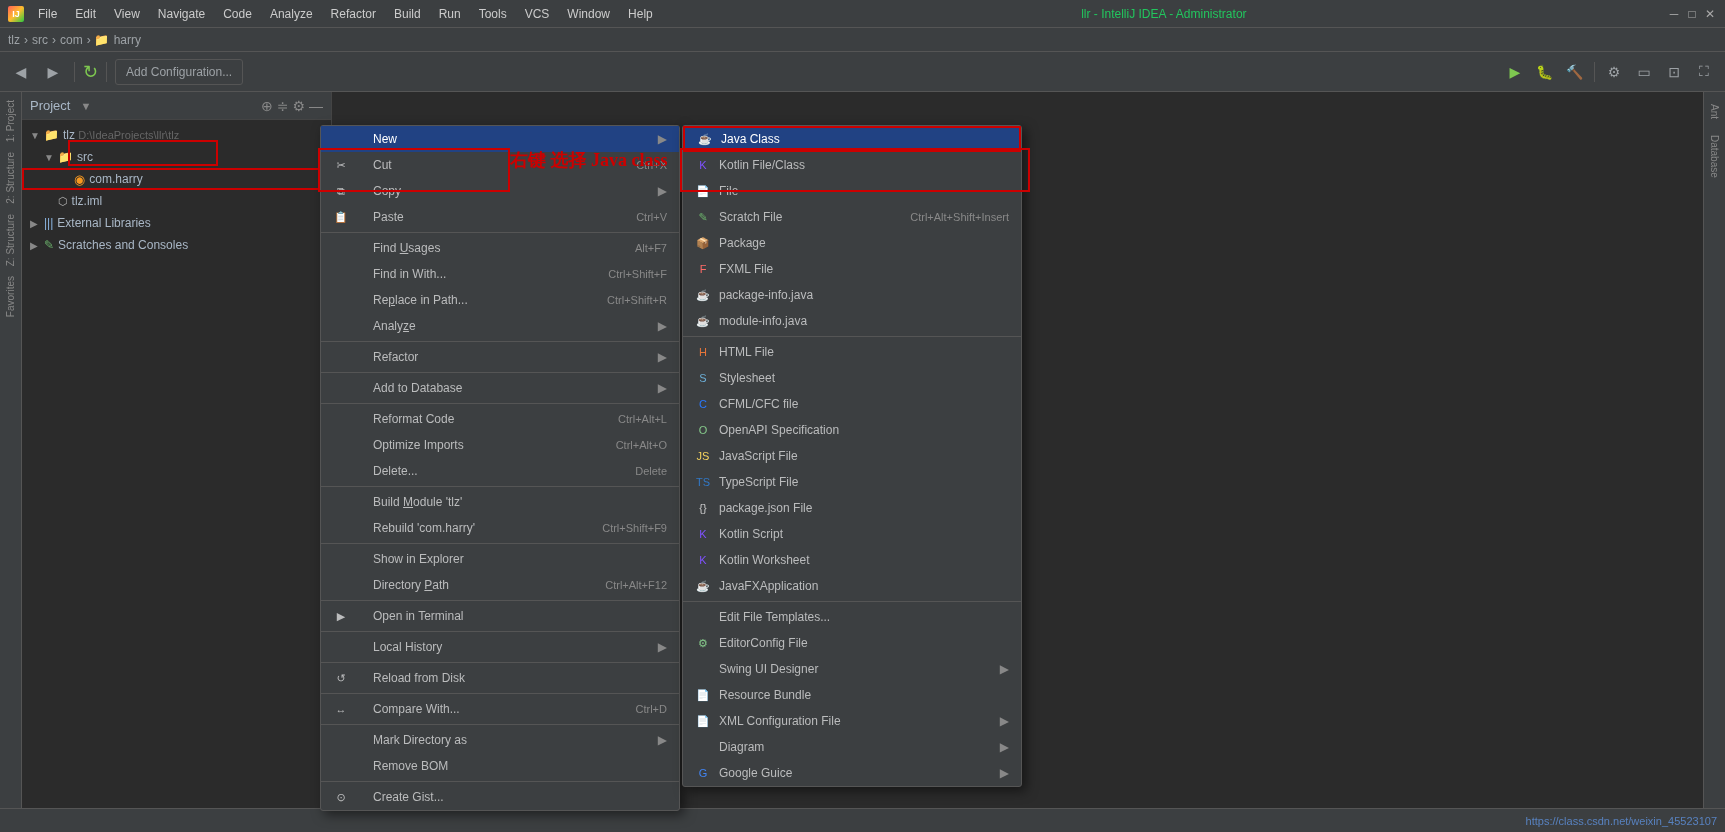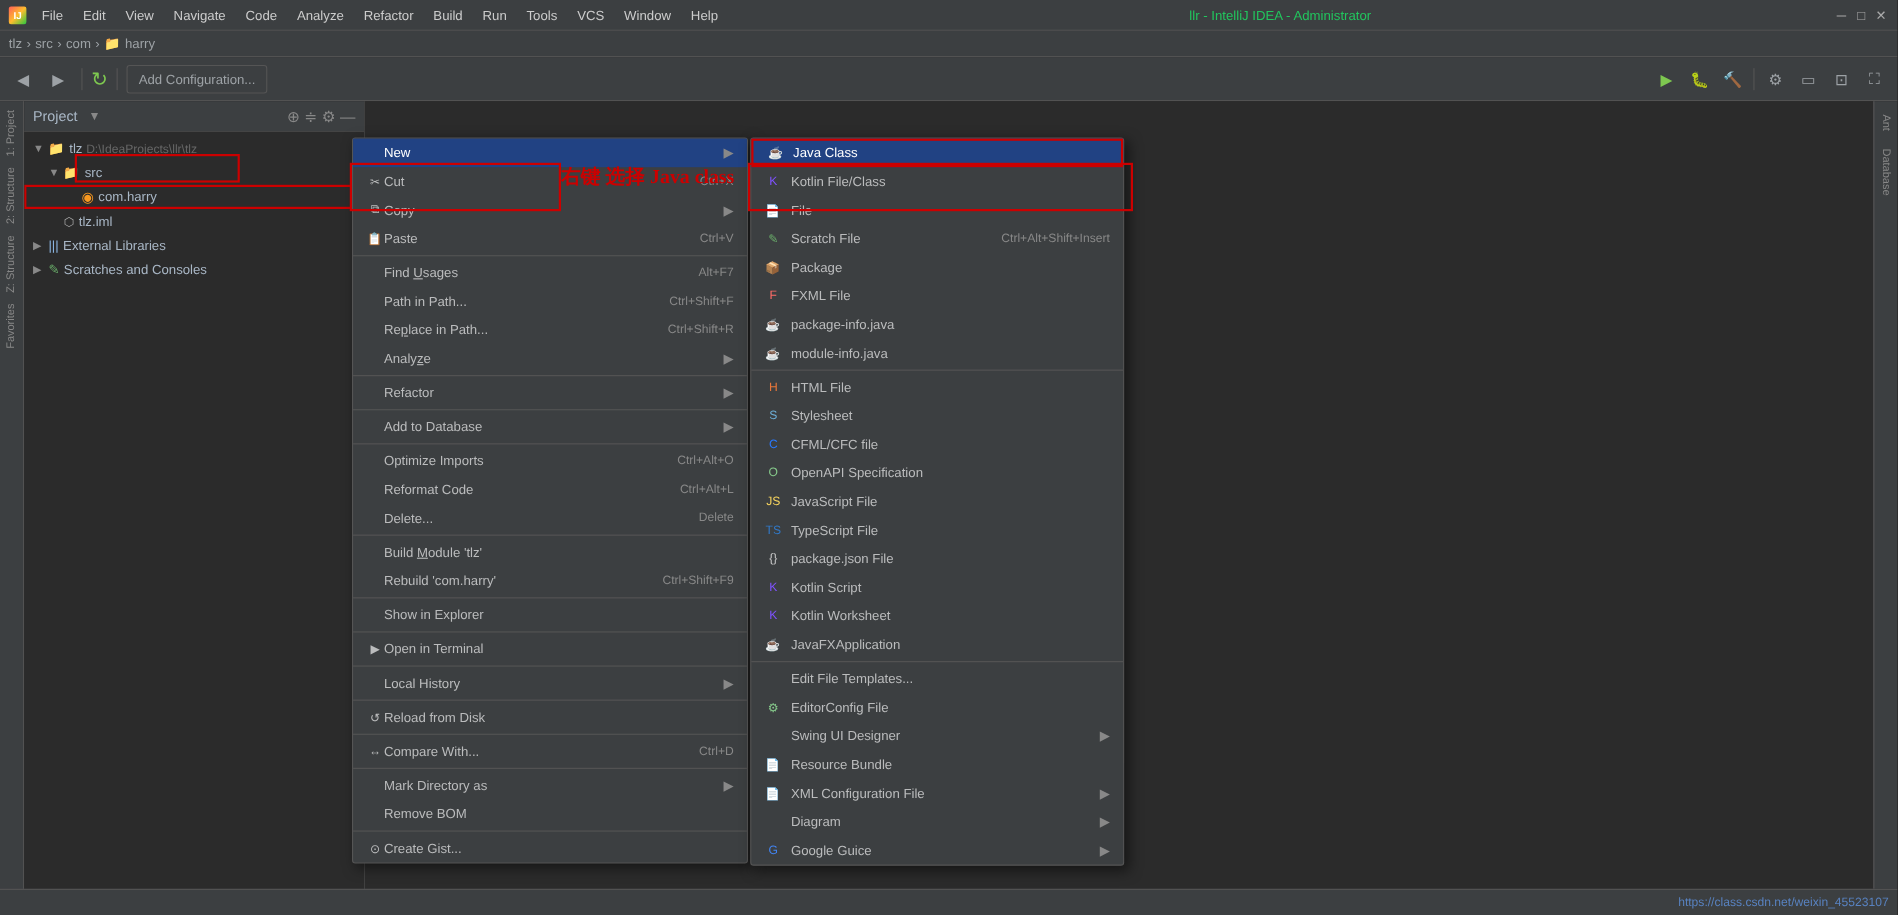--- a/index.html
+++ b/index.html
@@ -234,21 +234,21 @@
       gap: 8px;
       justify-content: space-between;
     }
     .ctx-item.highlighted {
       background: #214283;
       color: #fff;
     }
     .ctx-item-left {
       display: flex;
       align-items: center;
-      gap: 0;
+      gap: 24px;
     }
     .ctx-shortcut {
       color: #888;
       font-size: 11px;
     }
     .ctx-arrow {
       color: #888;
       font-size: 12px;
     }
     .ctx-sep {
@@ -548,21 +548,21 @@
     <div class="ctx-item-left">
       <span class="ctx-icon"></span>
       <span>Find <span class="underline">U</span>sages</span>
     </div>
     <span class="ctx-shortcut">Alt+F7</span>
   </div>
 
   <div class="ctx-item">
     <div class="ctx-item-left">
       <span class="ctx-icon"></span>
-      <span>Path in Path...</span>
+      <span>Find in With...</span>
     </div>
     <span class="ctx-shortcut">Ctrl+Shift+F</span>
   </div>
 
   <div class="ctx-item">
     <div class="ctx-item-left">
       <span class="ctx-icon"></span>
       <span>Re<span class="underline">p</span>lace in Path...</span>
     </div>
     <span class="ctx-shortcut">Ctrl+Shift+R</span>
@@ -591,36 +591,36 @@
       <span class="ctx-icon"></span>
       <span>Add to Database</span>
     </div>
     <span class="ctx-arrow">▶</span>
   </div>
   <div class="ctx-sep"></div>
 
   <div class="ctx-item">
     <div class="ctx-item-left">
       <span class="ctx-icon"></span>
+      <span>Reformat Code</span>
+    </div>
+    <span class="ctx-shortcut">Ctrl+Alt+L</span>
+  </div>
+
+  <div class="ctx-item">
+    <div class="ctx-item-left">
+      <span class="ctx-icon"></span>
       <span>Optimize Imports</span>
     </div>
     <span class="ctx-shortcut">Ctrl+Alt+O</span>
   </div>
 
   <div class="ctx-item">
     <div class="ctx-item-left">
       <span class="ctx-icon"></span>
-      <span>Reformat Code</span>
-    </div>
-    <span class="ctx-shortcut">Ctrl+Alt+L</span>
-  </div>
-
-  <div class="ctx-item">
-    <div class="ctx-item-left">
-      <span class="ctx-icon"></span>
       <span>Delete...</span>
     </div>
     <span class="ctx-shortcut">Delete</span>
   </div>
   <div class="ctx-sep"></div>
 
   <div class="ctx-item">
     <div class="ctx-item-left">
       <span class="ctx-icon"></span>
       <span>Build <span class="underline">M</span>odule 'tlz'</span>
@@ -636,20 +636,27 @@
   </div>
   <div class="ctx-sep"></div>
 
   <div class="ctx-item">
     <div class="ctx-item-left">
       <span class="ctx-icon"></span>
       <span>Show in Explorer</span>
     </div>
   </div>
 
+  <div class="ctx-item">
+    <div class="ctx-item-left">
+      <span class="ctx-icon"></span>
+      <span>Directory <span class="underline">P</span>ath</span>
+    </div>
+    <span class="ctx-shortcut">Ctrl+Alt+F12</span>
+  </div>
   <div class="ctx-sep"></div>
 
   <div class="ctx-item">
     <div class="ctx-item-left">
       <span class="ctx-icon">▶</span>
       <span>Open in Terminal</span>
     </div>
   </div>
   <div class="ctx-sep"></div>
 

